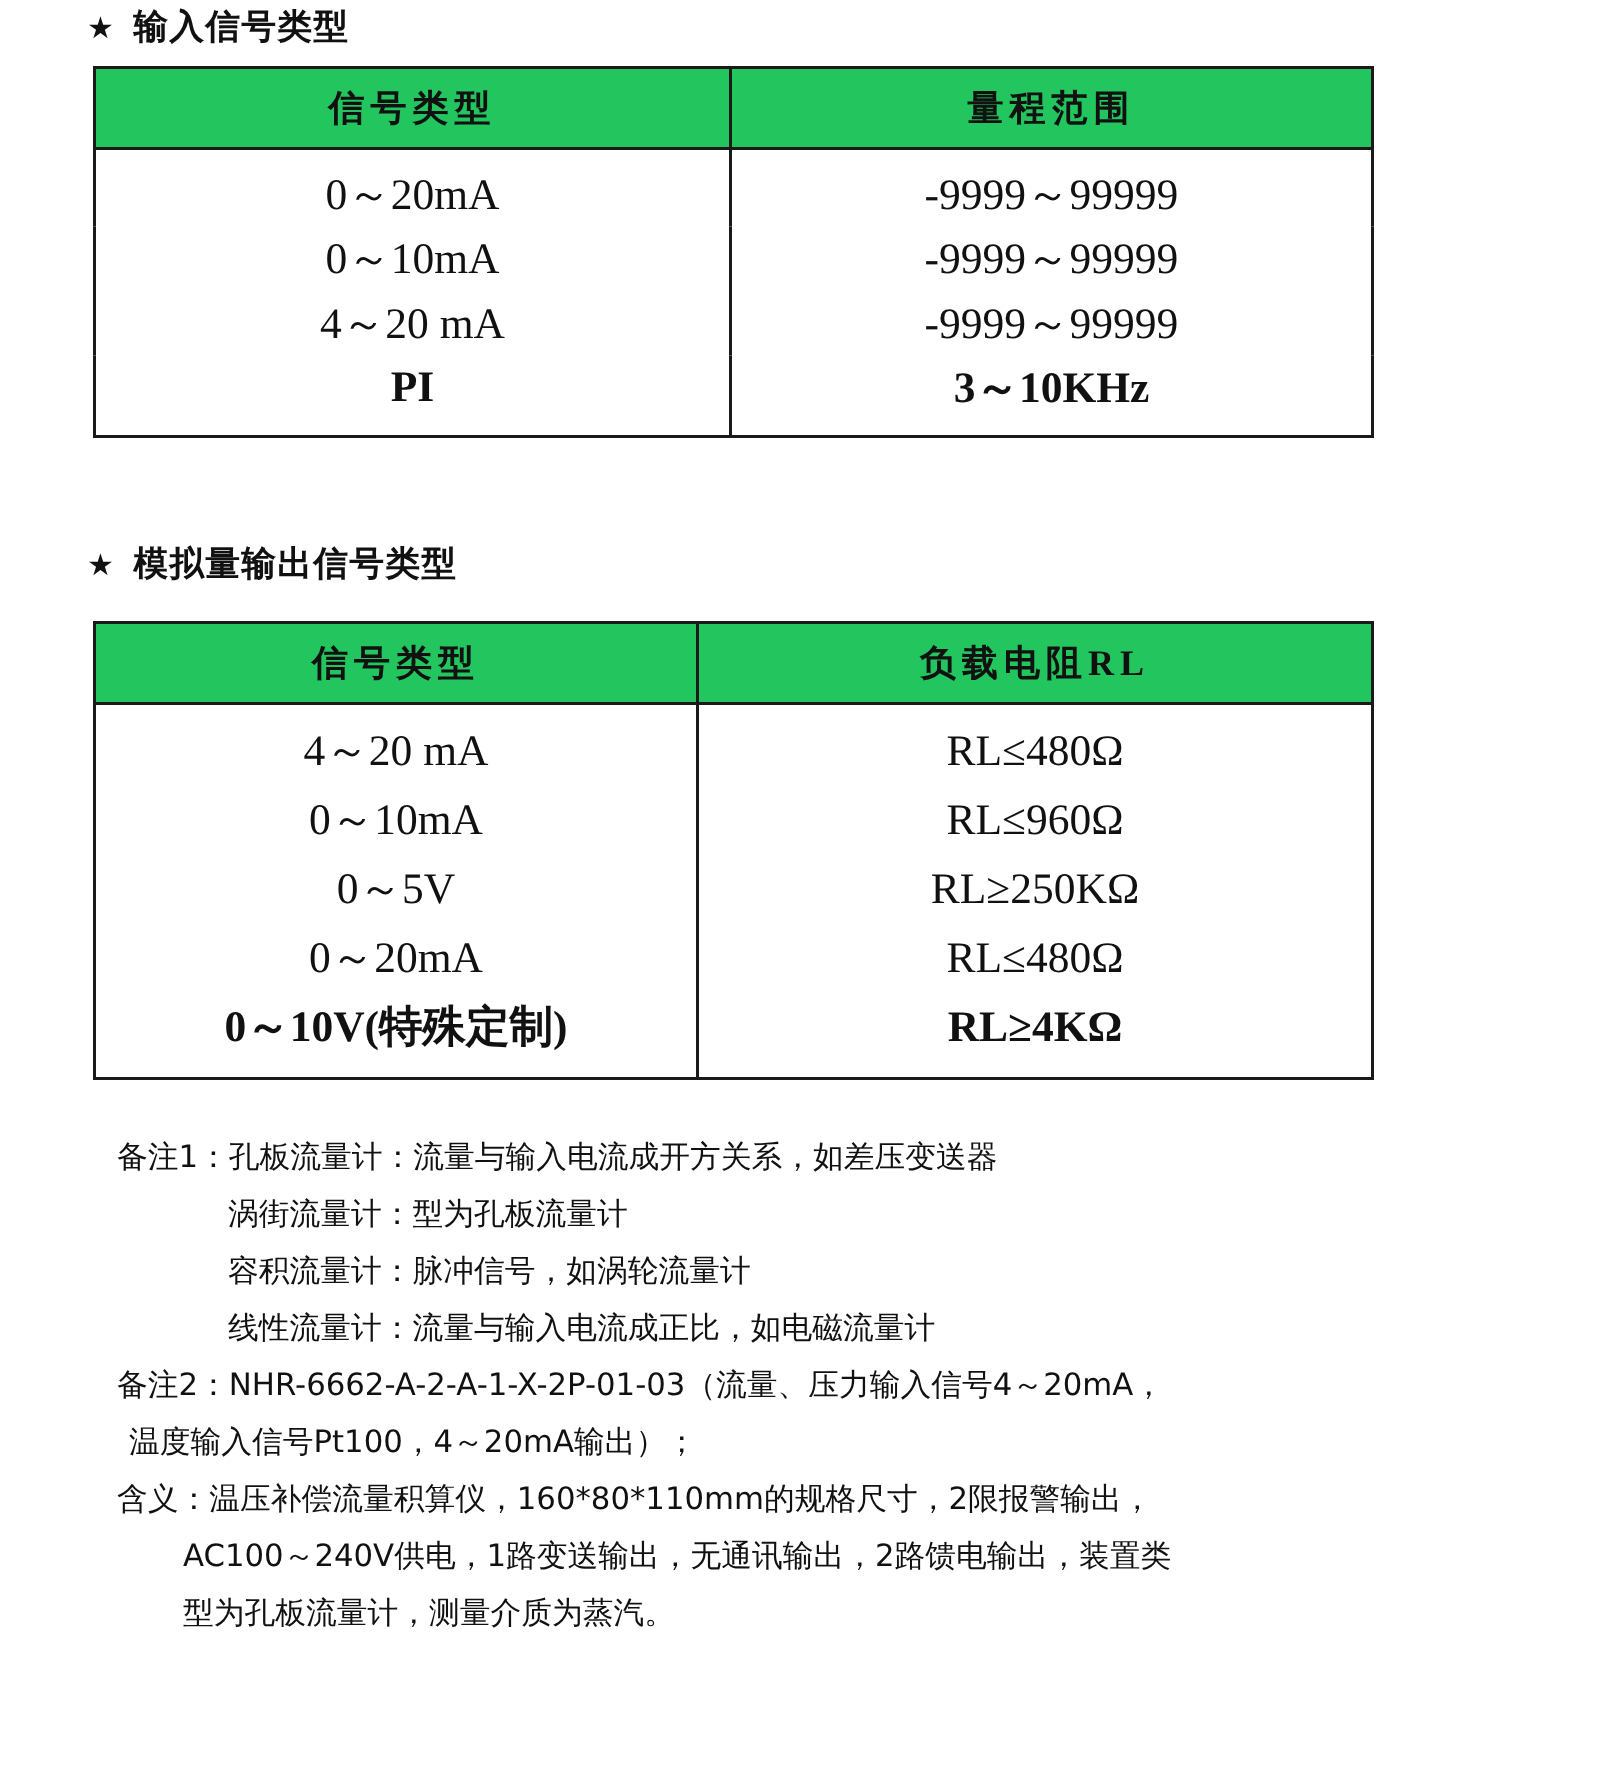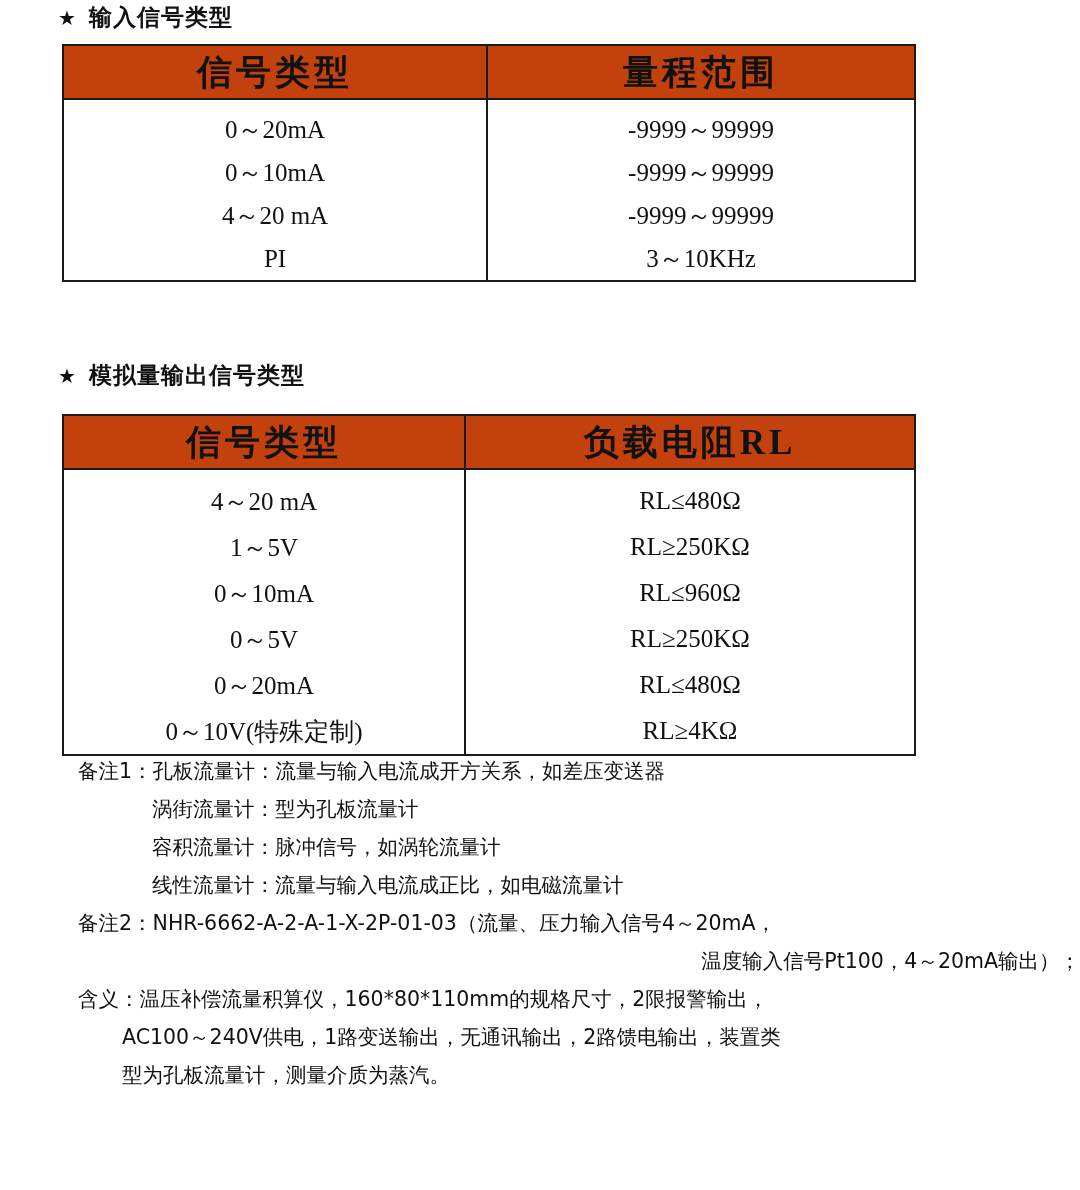--- a/index.html
+++ b/index.html
@@ -46,37 +46,37 @@
     position: absolute;
     table-layout: fixed;
   }
   table.spec td, table.spec th {
     border: 2px solid #1a1a1a;
     padding: 0;
     text-align: center;
     vertical-align: middle;
   }
   table.spec thead th {
-    background: #c2410c;
+    background: #22c55e;
     font-weight: 600;
-    font-size: 35px;
+    font-size: 24px;
     letter-spacing: 4px;
     height: 52px;
     font-family: "Liberation Serif", serif;
   }
   table.spec tbody td {
     border-left: 2px solid #1a1a1a;
     border-right: 2px solid #1a1a1a;
     border-top: none;
     border-bottom: none;
-    font-size: 25px;
+    font-size: 29px;
     height: 43px;
   }
   table.spec tbody tr:first-child td { padding-top: 8px; }
-  table.spec tbody tr:last-child td { padding-bottom: 0; }
+  table.spec tbody tr:last-child td { padding-bottom: 10px; font-weight: bold; }
   table.spec tbody { border-bottom: 2px solid #1a1a1a; }
 
   #table-input { left: 62px; top: 44px; width: 852px; }
   #table-input col.c1 { width: 424px; }
   #table-input col.c2 { width: 428px; }
 
   #table-output { left: 62px; top: 414px; width: 852px; }
   #table-output col.c1 { width: 402px; }
   #table-output col.c2 { width: 450px; }
   #table-output tbody td { height: 46px; }
@@ -91,21 +91,21 @@
     top: 752px;
     width: 1080px;
     font-family: "DejaVu Sans", sans-serif;
     font-size: 20.5px;
     line-height: 38px;
     color: #111;
   }
   .note-line { white-space: pre; }
   .ind-0 { padding-left: 78px; }
   .ind-1 { padding-left: 152px; }
-  .ind-2 { padding-left: 108px; text-align: right; }
+  .ind-2 { padding-left: 86px; }
   .ind-3 { padding-left: 122px; }
 </style>
 </head>
 <body>
 
 <div class="page">
 
   <div class="section-head" id="head-input">
     <span class="star">★</span>
     <span>输入信号类型</span>
@@ -157,24 +157,20 @@
         <th>信号类型</th>
         <th>负载电阻RL</th>
       </tr>
     </thead>
     <tbody>
       <tr>
         <td class="cell-left">4～20 mA</td>
         <td class="cell-right">RL≤480Ω</td>
       </tr>
       <tr>
-        <td class="cell-left">1～5V</td>
-        <td class="cell-right">RL≥250KΩ</td>
-      </tr>
-      <tr>
         <td class="cell-left">0～10mA</td>
         <td class="cell-right">RL≤960Ω</td>
       </tr>
       <tr>
         <td class="cell-left">0～5V</td>
         <td class="cell-right">RL≥250KΩ</td>
       </tr>
       <tr>
         <td class="cell-left">0～20mA</td>
         <td class="cell-right">RL≤480Ω</td>

